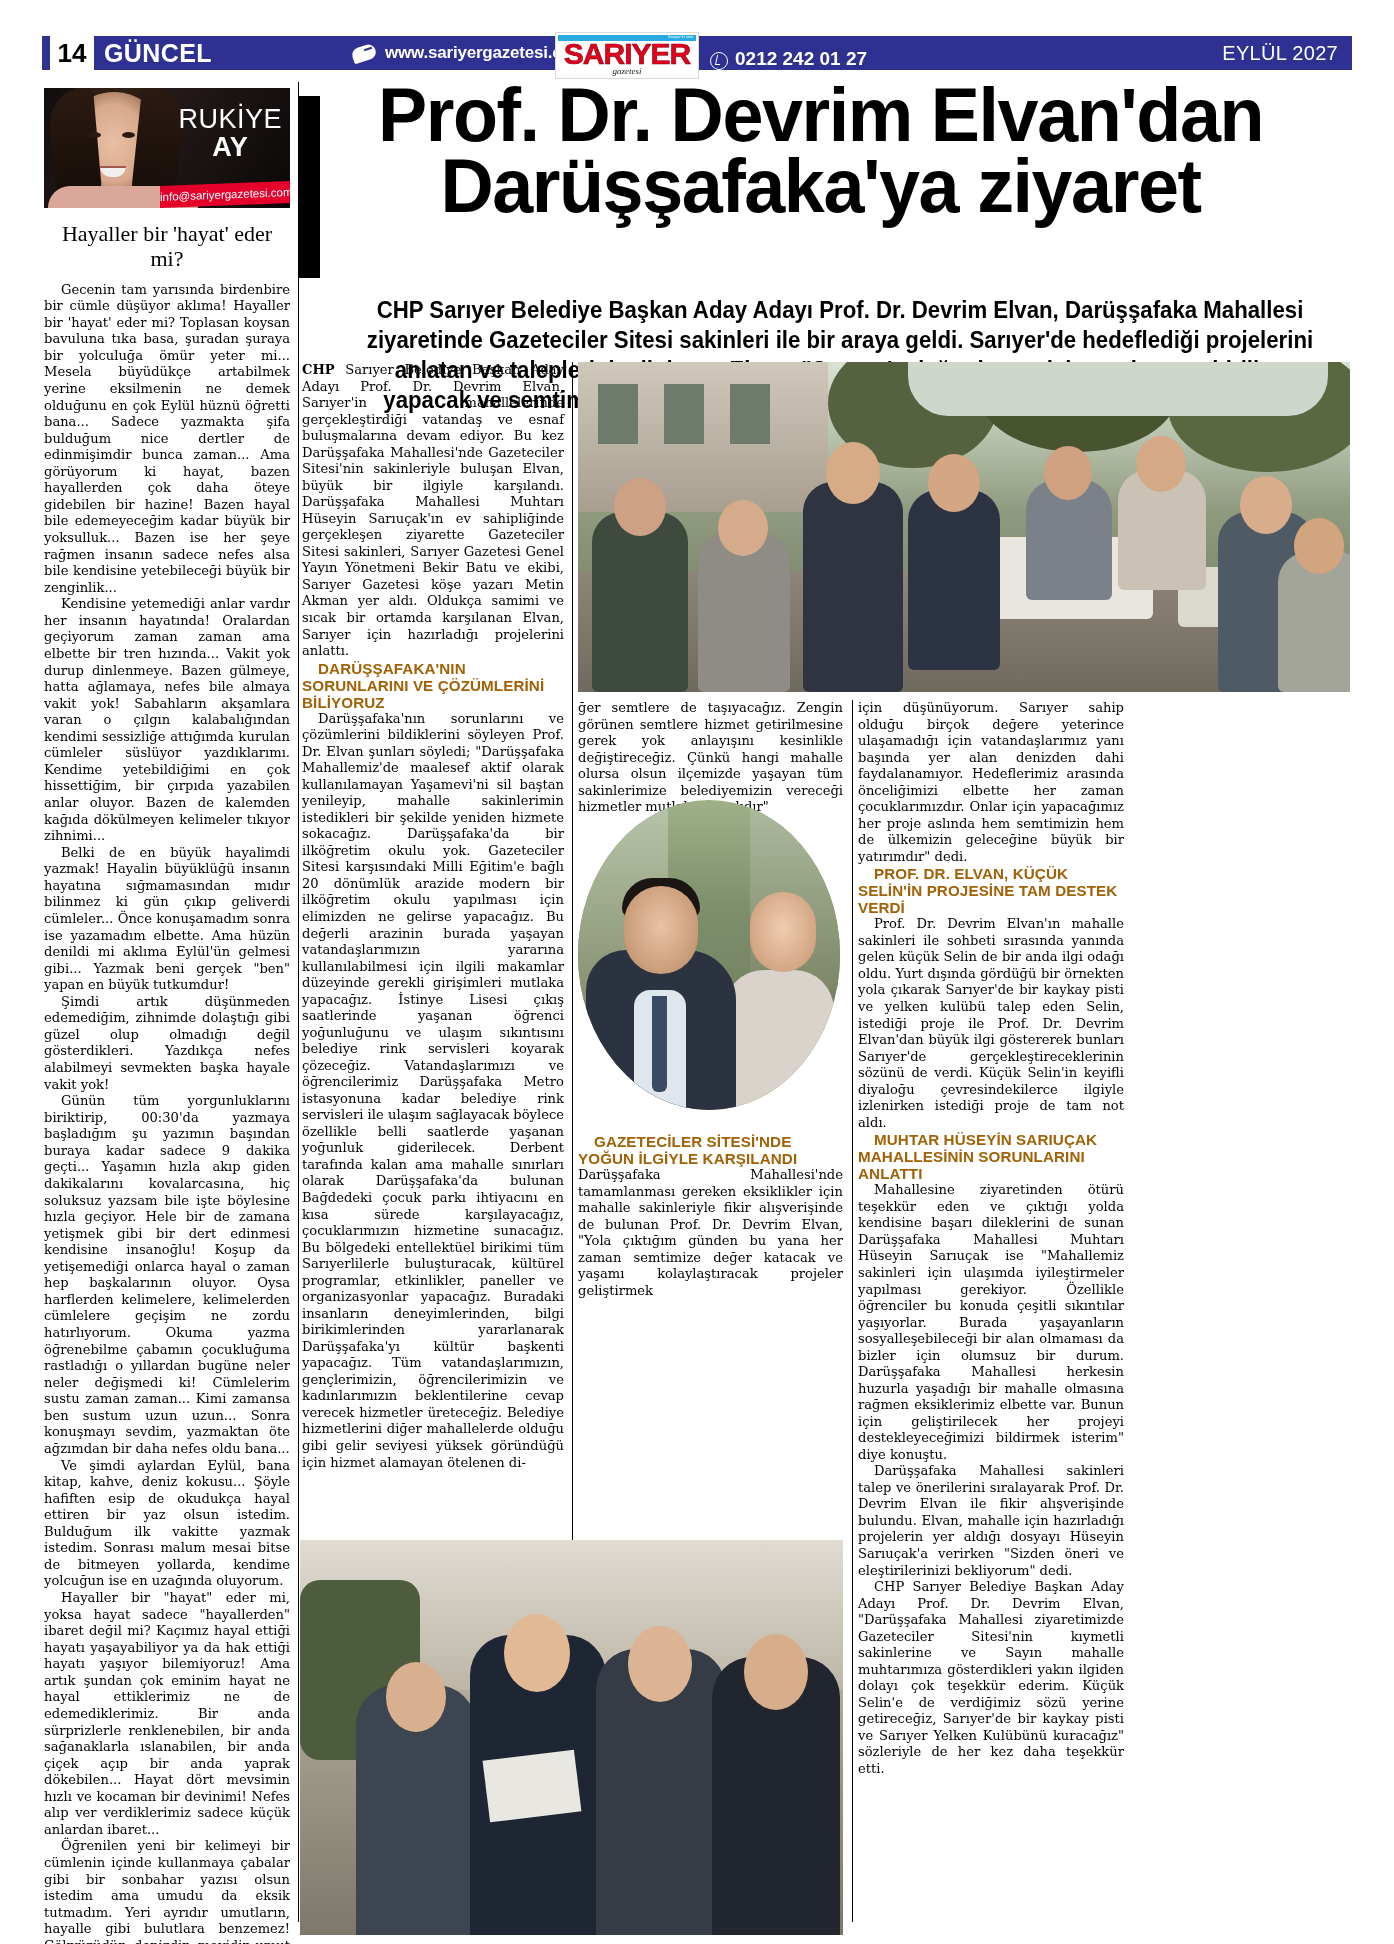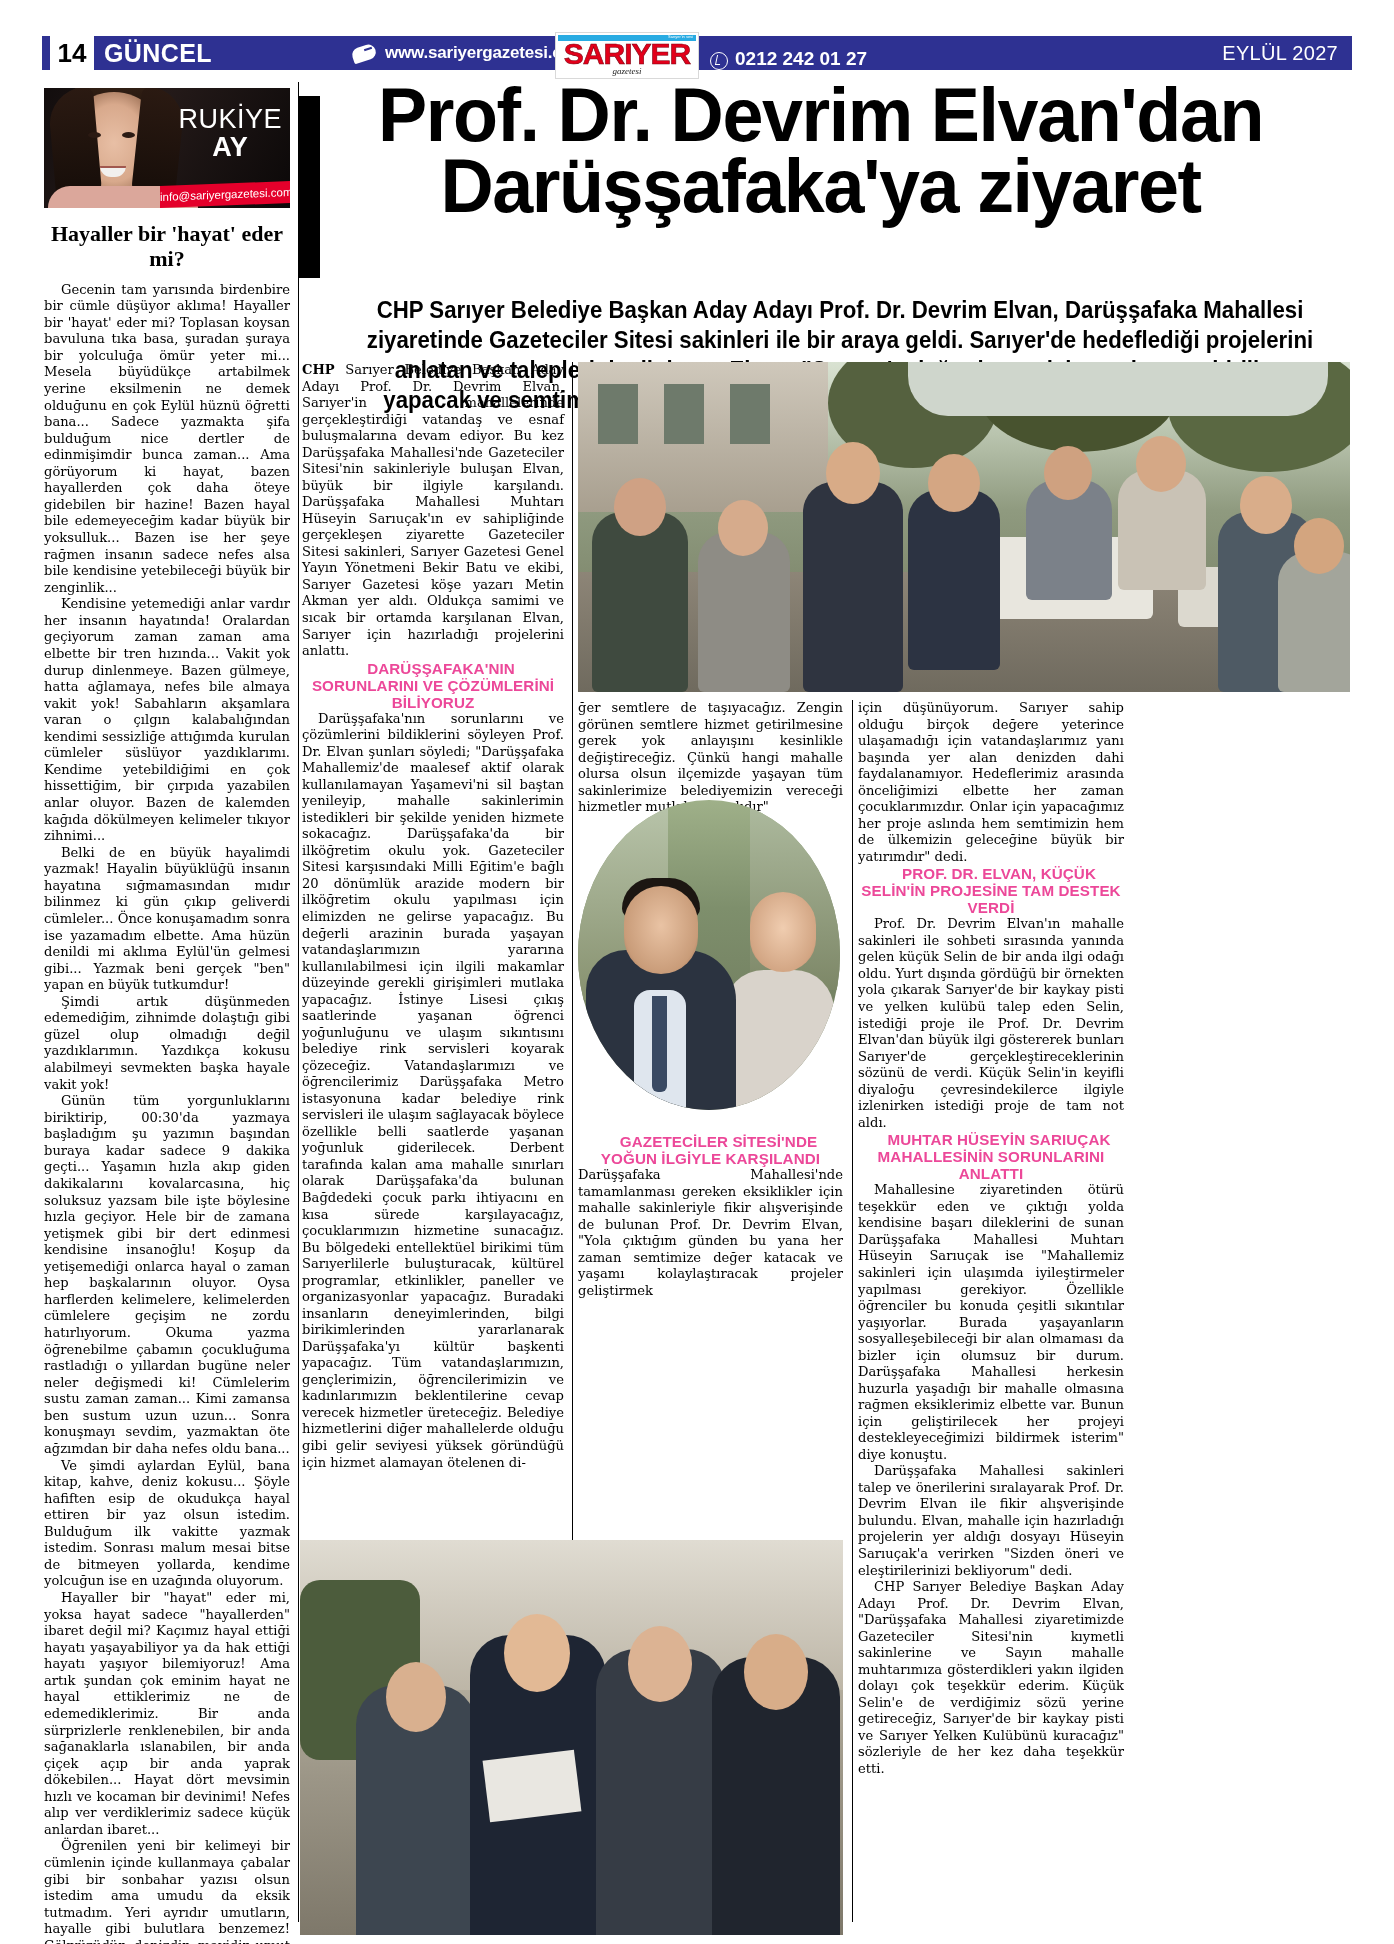--- a/index.html
+++ b/index.html
@@ -272,21 +272,21 @@
     font-size: 11.5px;
     line-height: 23px;
     text-align: center;
     transform: skewY(-2.2deg);
     transform-origin: left bottom;
   }
   .col-title {
     margin-top: 13px;
     text-align: center;
     font-family: "Liberation Serif", serif;
-    font-weight: bold;
+    font-weight: normal;
     font-size: 22px;
     line-height: 1.15;
   }
   .col-body {
     margin-top: 10px;
     font-family: "DejaVu Serif", serif;
     font-size: 13.1px;
     line-height: 1.265;
     text-align: justify;
     text-indent: 17px;
@@ -344,26 +344,26 @@
     font-family: "DejaVu Serif", serif;
     font-size: 13.1px;
     line-height: 1.263;
     text-align: justify;
     hyphens: auto;
     -webkit-hyphens: auto;
   }
   .artcol p { margin: 0; text-indent: 16px; }
   .artcol p.noind { text-indent: 0; }
   .kicker {
-    color: #ec4899;
+    color: #a16207;
     font-family: "Liberation Sans", sans-serif;
     font-weight: bold;
     font-size: 15.2px;
     line-height: 1.12;
-    text-align: center;
+    text-align: left;
     text-indent: 0;
     letter-spacing: 0.1px;
     margin: 9px 0 5px 0;
   }
   .lead-bold { font-weight: bold; }
 
   
   .photo {
     position: absolute;
     overflow: hidden;
@@ -446,21 +446,21 @@
       <span class="fn">RUKİYE</span>
       <span class="ln">AY</span>
     </div>
     <div class="col-mail">info@sariyergazetesi.com</div>
   </div>
   <div class="col-title">Hayaller bir 'hayat' eder mi?</div>
   <div class="col-body">
     <p>Gecenin tam yarısında birdenbire bir cümle düşüyor aklıma! Hayaller bir 'hayat' eder mi? Toplasan koysan bavuluna tıka basa, şuradan şuraya bir yolculuğa ömür yeter mi... Mesela büyüdükçe artabilmek yerine eksilmenin ne demek olduğunu en çok Eylül hüznü öğretti bana... Sadece yazmakta şifa bulduğum nice dertler de edinmişimdir bunca zaman... Ama görüyorum ki hayat, bazen hayallerden çok daha öteye gidebilen bir hazine! Bazen hayal bile edemeyeceğim kadar büyük bir yoksulluk... Bazen ise her şeye rağmen insanın sadece nefes alsa bile kendisine yetebileceği büyük bir zenginlik...</p>
     <p>Kendisine yetemediği anlar vardır her insanın hayatında! Oralardan geçiyorum zaman zaman ama elbette bir tren hızında... Vakit yok durup dinlenmeye. Bazen gülmeye, hatta ağlamaya, nefes bile almaya vakit yok! Sabahların akşamlara varan o çılgın kalabalığından kendimi sessizliğe attığımda kurulan cümleler süslüyor yazdıklarımı. Kendime yetebildiğimi en çok hissettiğim, bir çırpıda yazabilen anlar oluyor. Bazen de kalemden kağıda dökülmeyen kelimeler tıkıyor zihnimi...</p>
     <p>Belki de en büyük hayalimdi yazmak! Hayalin büyüklüğü insanın hayatına sığmamasından mıdır bilinmez ki gün çıkıp geliverdi cümleler... Önce konuşamadım sonra ise yazamadım elbette. Ama hüzün denildi mi aklıma Eylül'ün gelmesi gibi... Yazmak beni gerçek "ben" yapan en büyük tutkumdur!</p>
-    <p>Şimdi artık düşünmeden edemediğim, zihnimde dolaştığı gibi güzel olup olmadığı değil yazdıklarımın. Yazdıkça kokusu alabilmeyi sevmekten başka hayale vakit yok!</p>
+    <p>Şimdi artık düşünmeden edemediğim, zihnimde dolaştığı gibi güzel olup olmadığı değil gösterdikleri. Yazdıkça nefes alabilmeyi sevmekten başka hayale vakit yok!</p>
     <p>Günün tüm yorgunluklarını biriktirip, 00:30'da yazmaya başladığım şu yazımın başından buraya kadar sadece 9 dakika geçti... Yaşamın hızla akıp giden dakikalarını kovalarcasına, hiç soluksuz yazsam bile işte böylesine hızla geçiyor. Hele bir de zamana yetişmek gibi bir dert edinmesi kendisine insanoğlu! Koşup da yetişemediği onlarca hayal o zaman hep başkalarının oluyor. Oysa harflerden kelimelere, kelimelerden cümlelere geçişim ne zordu hatırlıyorum. Okuma yazma öğrenebilme çabamın çocukluğuma rastladığı o yıllardan bugüne neler neler değişmedi ki! Cümlelerim sustu zaman zaman... Kimi zamansa ben sustum uzun uzun... Sonra konuşmayı sevdim, yazmaktan öte ağzımdan bir daha nefes oldu bana...</p>
     <p>Ve şimdi aylardan Eylül, bana kitap, kahve, deniz kokusu... Şöyle hafiften esip de okudukça hayal ettiren bir yaz olsun istedim. Bulduğum ilk vakitte yazmak istedim. Sonrası malum mesai bitse de bitmeyen yollarda, kendime yolcuğun ise en uzağında oluyorum.</p>
     <p>Hayaller bir "hayat" eder mi, yoksa hayat sadece "hayallerden" ibaret değil mi? Kaçımız hayal ettiği hayatı yaşayabiliyor ya da hak ettiği hayatı yaşıyor bilemiyoruz! Ama artık şundan çok eminim hayat ne hayal ettiklerimiz ne de edemediklerimiz. Bir anda sürprizlerle renklenebilen, bir anda sağanaklarla ıslanabilen, bir anda çiçek açıp bir anda yaprak dökebilen... Hayat dört mevsimin hızlı ve kocaman bir devinimi! Nefes alıp ver verdiklerimiz sadece küçük anlardan ibaret...</p>
     <p>Öğrenilen yeni bir kelimeyi bir cümlenin içinde kullanmaya çabalar gibi bir sonbahar yazısı olsun istedim ama umudu da eksik tutmadım. Yeri ayrıdır umutların, hayalle gibi bulutlara benzemez! Gökyüzüdür, denizdir, mavidir umut ve hayaller bir hayat etmesin varsın ama umutlar hep bir ömür sürsün.</p>
 
   </div>
 </div>
 
 <div class="vrule" style="left:298px; top:82px; height:1840px;"></div>
 <div class="vrule" style="left:572px; top:362px; height:1560px;"></div>

